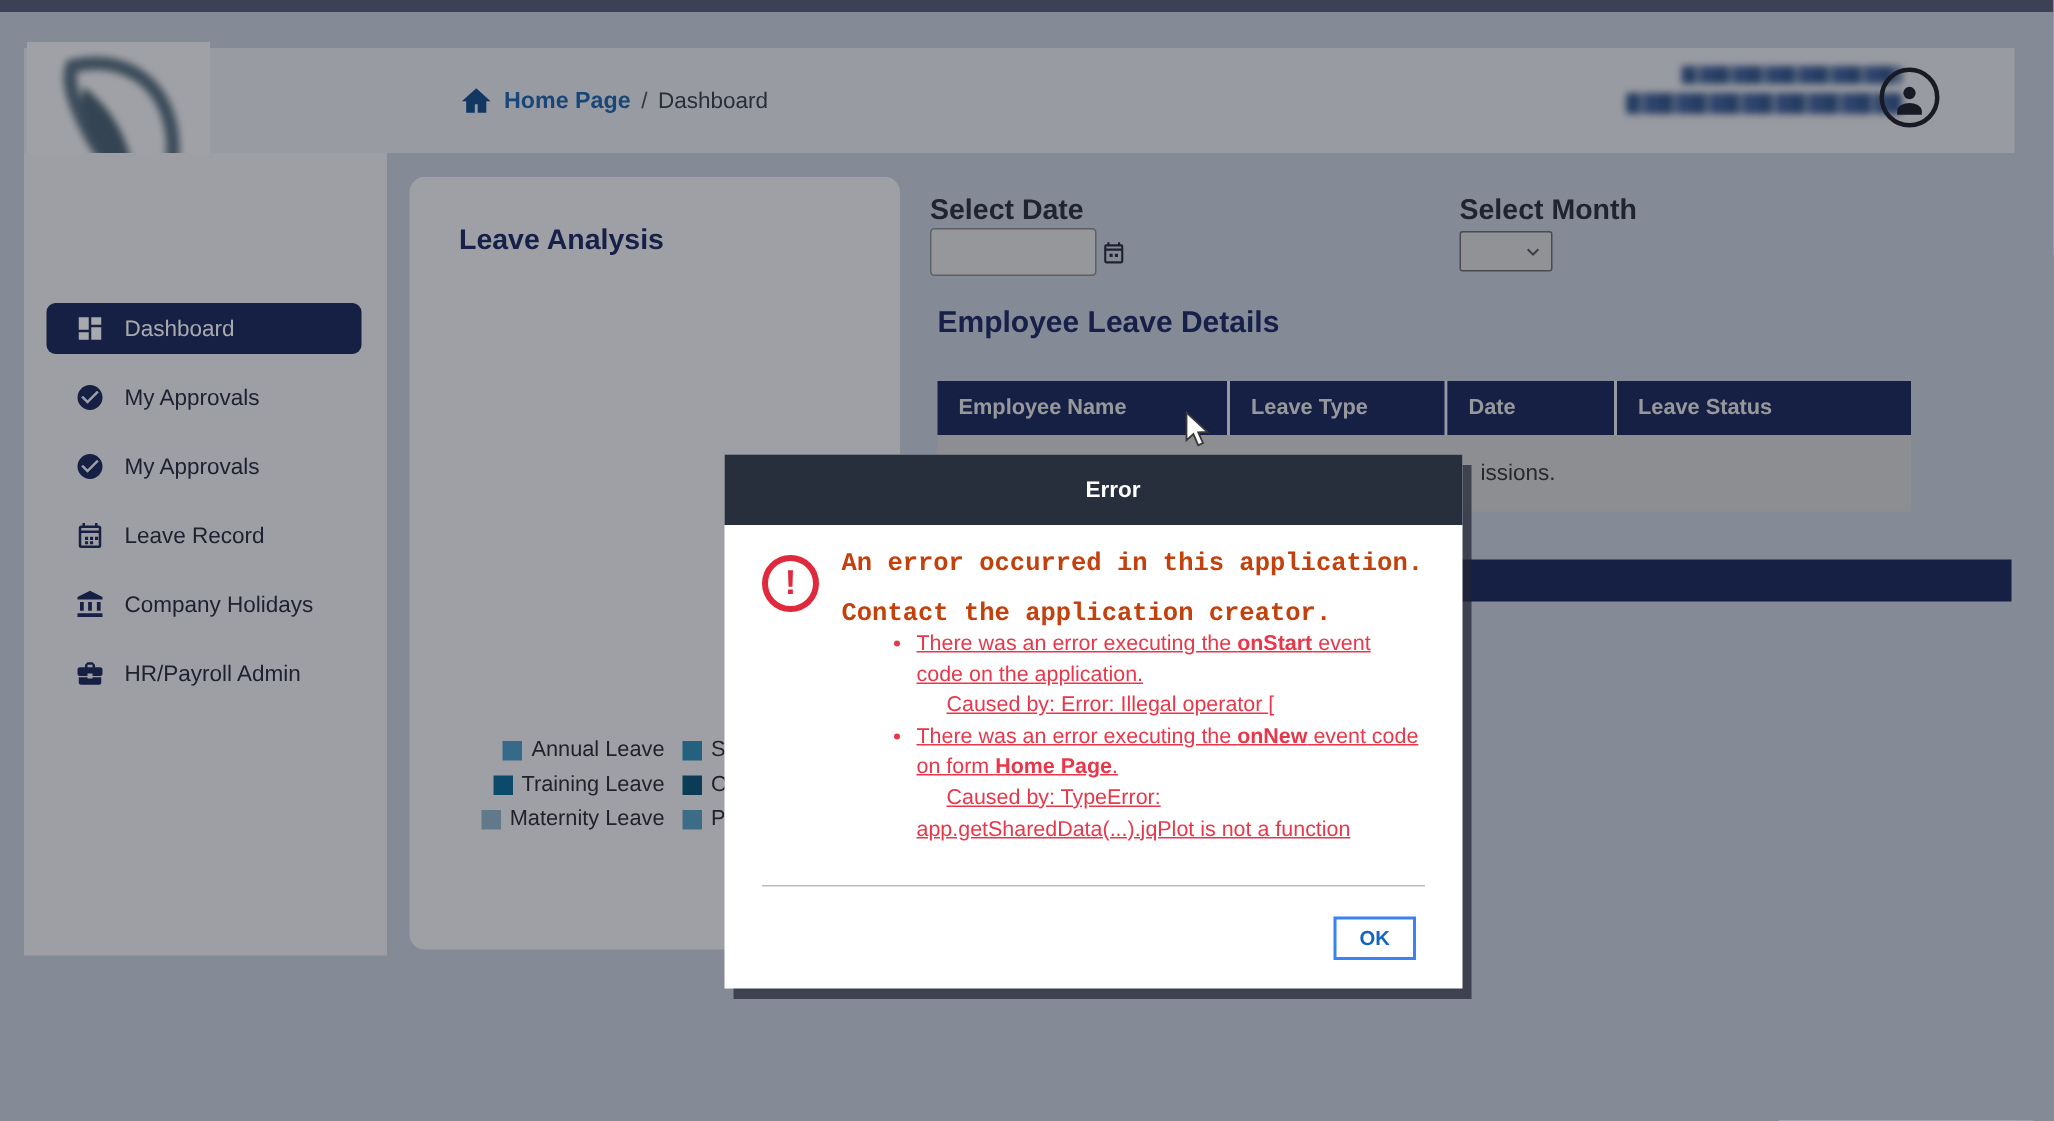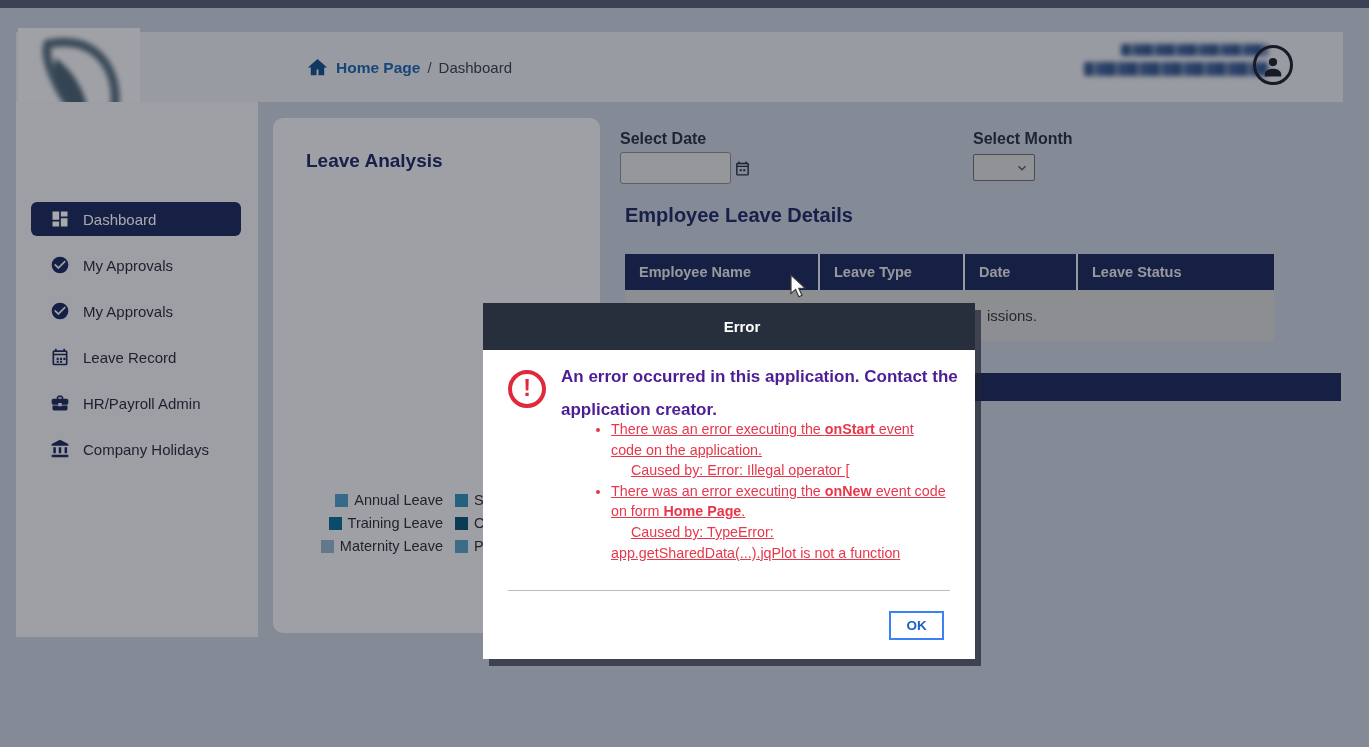--- a/index.html
+++ b/index.html
@@ -31,21 +31,21 @@
   .side-item.active { background:#1f2c5e; color:#ffffff; }
   .side-item.active .ic { color:#ffffff; }
 
   .leave-card { position:absolute; left:273px; top:118px; width:327px; height:515px; background:#f2f2f4; border-radius:10px; }
   .leave-title { position:absolute; left:33px; top:32px; font-size:19px; font-weight:bold; color:#1f2d66; }
   .legend { position:absolute; left:50px; top:374px; display:grid; grid-template-columns:120px 118px; column-gap:12px; row-gap:7px; }
   .leg-item { display:flex; align-items:center; gap:6px; font-size:14.5px; color:#2f3336; white-space:nowrap; }
   .leg-item:nth-child(odd) { justify-self:end; }
   .leg-sw { width:13px; height:13px; flex:0 0 13px; }
 
-  .fld-label { position:absolute; font-size:16px; font-weight:bold; color:#2e3340; }
+  .fld-label { position:absolute; font-size:19px; font-weight:bold; color:#2e3340; }
   .date-input { position:absolute; left:620px; top:152px; width:111px; height:32px; background:#e4e4e4; border:1px solid #8f8f8f; border-radius:3px; }
   .cal-btn { position:absolute; left:734px; top:160px; width:17px; height:17px; color:#2b3040; cursor:pointer; }
   .month-select { position:absolute; left:973px; top:154px; width:62px; height:27px; background:#dcdcdc; border:1px solid #6f6f6f; border-radius:2px; cursor:pointer; }
   .month-select .chev { position:absolute; right:4px; top:5px; width:16px; height:16px; color:#555a64; }
 
   .emp-title { position:absolute; left:625px; top:204px; font-size:20px; font-weight:bold; color:#1f2d66; }
   .tbl-head { position:absolute; left:625px; top:254px; width:649px; height:36px; display:flex; }
   .th-cell { background:#1f2c5e; color:#e5e5e5; font-size:14.5px; font-weight:bold; display:flex; align-items:center; padding-left:14px; border-right:2px solid #e6e8ee; cursor:pointer; }
   .th-cell:last-child { border-right:none; }
   .th-cell:nth-child(1){ width:195px; } .th-cell:nth-child(2){ width:145px; }
@@ -53,21 +53,21 @@
   .tbl-empty { position:absolute; left:625px; top:290px; width:649px; height:51px; background:#d6d6d6; font-size:15px; color:#3a3a3a; display:flex; align-items:center; padding-left:362px; }
   .section-bar { position:absolute; left:625px; top:373px; width:716px; height:28px; background:#1f2c5e; }
 
   
   .dim { position:absolute; left:0; top:0; width:1369px; height:747px; background:rgba(6,9,20,0.35); z-index:5; }
 
   
   .dialog { position:absolute; left:483px; top:303px; width:492px; height:356px; background:#ffffff; z-index:10; box-shadow:6px 7px 0 rgba(33,38,52,0.72); }
   .dlg-head { height:47px; background:#272f3d; color:#ffffff; font-size:15px; font-weight:bold; line-height:47px; padding-left:26px;text-align:center; }
   .dlg-icon { position:absolute; left:25px; top:67px; width:38px; height:38px; border:4px solid #e0293c; border-radius:50%; color:#e0293c; font-weight:bold; font-size:23px; text-align:center; line-height:29px; }
-  .dlg-title { position:absolute; left:78px; top:57px; width:402px; font-size:17px; font-weight:bold; color:#4c1d95; line-height:33px; }
+  .dlg-title { position:absolute; left:78px; top:57px; width:402px; font-size:17px; font-weight:bold; color:#c2410c; line-height:33px;font-family:Liberation Mono, monospace; }
   .dlg-list { position:absolute; left:112px; top:116px; width:352px; color:#e8374b; font-size:14.3px; line-height:20.6px; padding-left:16px;text-decoration:underline; }
   .dlg-list li { margin-bottom:0; }
   .caused { text-indent:20px; }
   .dlg-divider { position:absolute; left:25px; right:25px; top:287px; border-top:1px solid #b9bcc2; }
   .ok-btn { position:absolute; left:406px; top:308px; width:55px; height:29px; background:#ffffff; border:2px solid #3b82f6; color:#1565c0; font-size:13.5px; font-weight:bold; font-family:"Liberation Sans",sans-serif; cursor:pointer; }
 
   .cursor { position:absolute; left:789px; top:274px; z-index:20; }
 </style>
 </head>
 <body>
@@ -129,29 +129,29 @@
         <span class="lbl">My Approvals</span>
       </div>
       <div class="side-item">
         <span class="ic"><svg viewBox="0 0 24 24" width="20" height="20" fill="currentColor">
             <path d="M19 4h-1V2h-2v2H8V2H6v2H5a2 2 0 0 0-2 2v14a2 2 0 0 0 2 2h14a2 2 0 0 0 2-2V6a2 2 0 0 0-2-2zm0 16H5V10h14zM5 8V6h14v2zm3 5h2.5v2.5H8zm4 0h2.5v2.5H12zm4 0h2.5v2.5H16zM8 16.5h2.5V19H8zm4 0h2.5V19H12z"></path>
           </svg></span>
         <span class="lbl">Leave Record</span>
       </div>
       <div class="side-item">
         <span class="ic"><svg viewBox="0 0 24 24" width="20" height="20" fill="currentColor">
+            <path d="M4 10v7h3v-7zm6.5 0v7h3v-7zM2 22h20v-3H2zm15.5-12v7h3v-7zM12 1 2 6v2h20V6z"></path>
+          </svg></span>
+        <span class="lbl">Company Holidays</span>
+      </div>
+      <div class="side-item">
+        <span class="ic"><svg viewBox="0 0 24 24" width="20" height="20" fill="currentColor">
             <path d="M10 16v-1H3.01L3 19a2 2 0 0 0 2 2h14a2 2 0 0 0 2-2v-4h-7v1zm10-9h-4V5l-2-2h-4L8 5v2H4a2 2 0 0 0-2 2v3a2 2 0 0 0 2 2h6v-2h4v2h6a2 2 0 0 0 2-2V9a2 2 0 0 0-2-2zm-6 0h-4V5h4z"></path>
           </svg></span>
         <span class="lbl">HR/Payroll Admin</span>
-      </div>
-      <div class="side-item">
-        <span class="ic"><svg viewBox="0 0 24 24" width="20" height="20" fill="currentColor">
-            <path d="M4 10v7h3v-7zm6.5 0v7h3v-7zM2 22h20v-3H2zm15.5-12v7h3v-7zM12 1 2 6v2h20V6z"></path>
-          </svg></span>
-        <span class="lbl">Company Holidays</span>
       </div>
     </div>
 
   <div class="leave-card">
     <div class="leave-title">Leave Analysis</div>
     <div class="legend">
         <div class="leg-item">
           <span class="leg-sw" style="background: rgb(79, 159, 200);"></span>
           <span>Annual Leave</span>
         </div>

